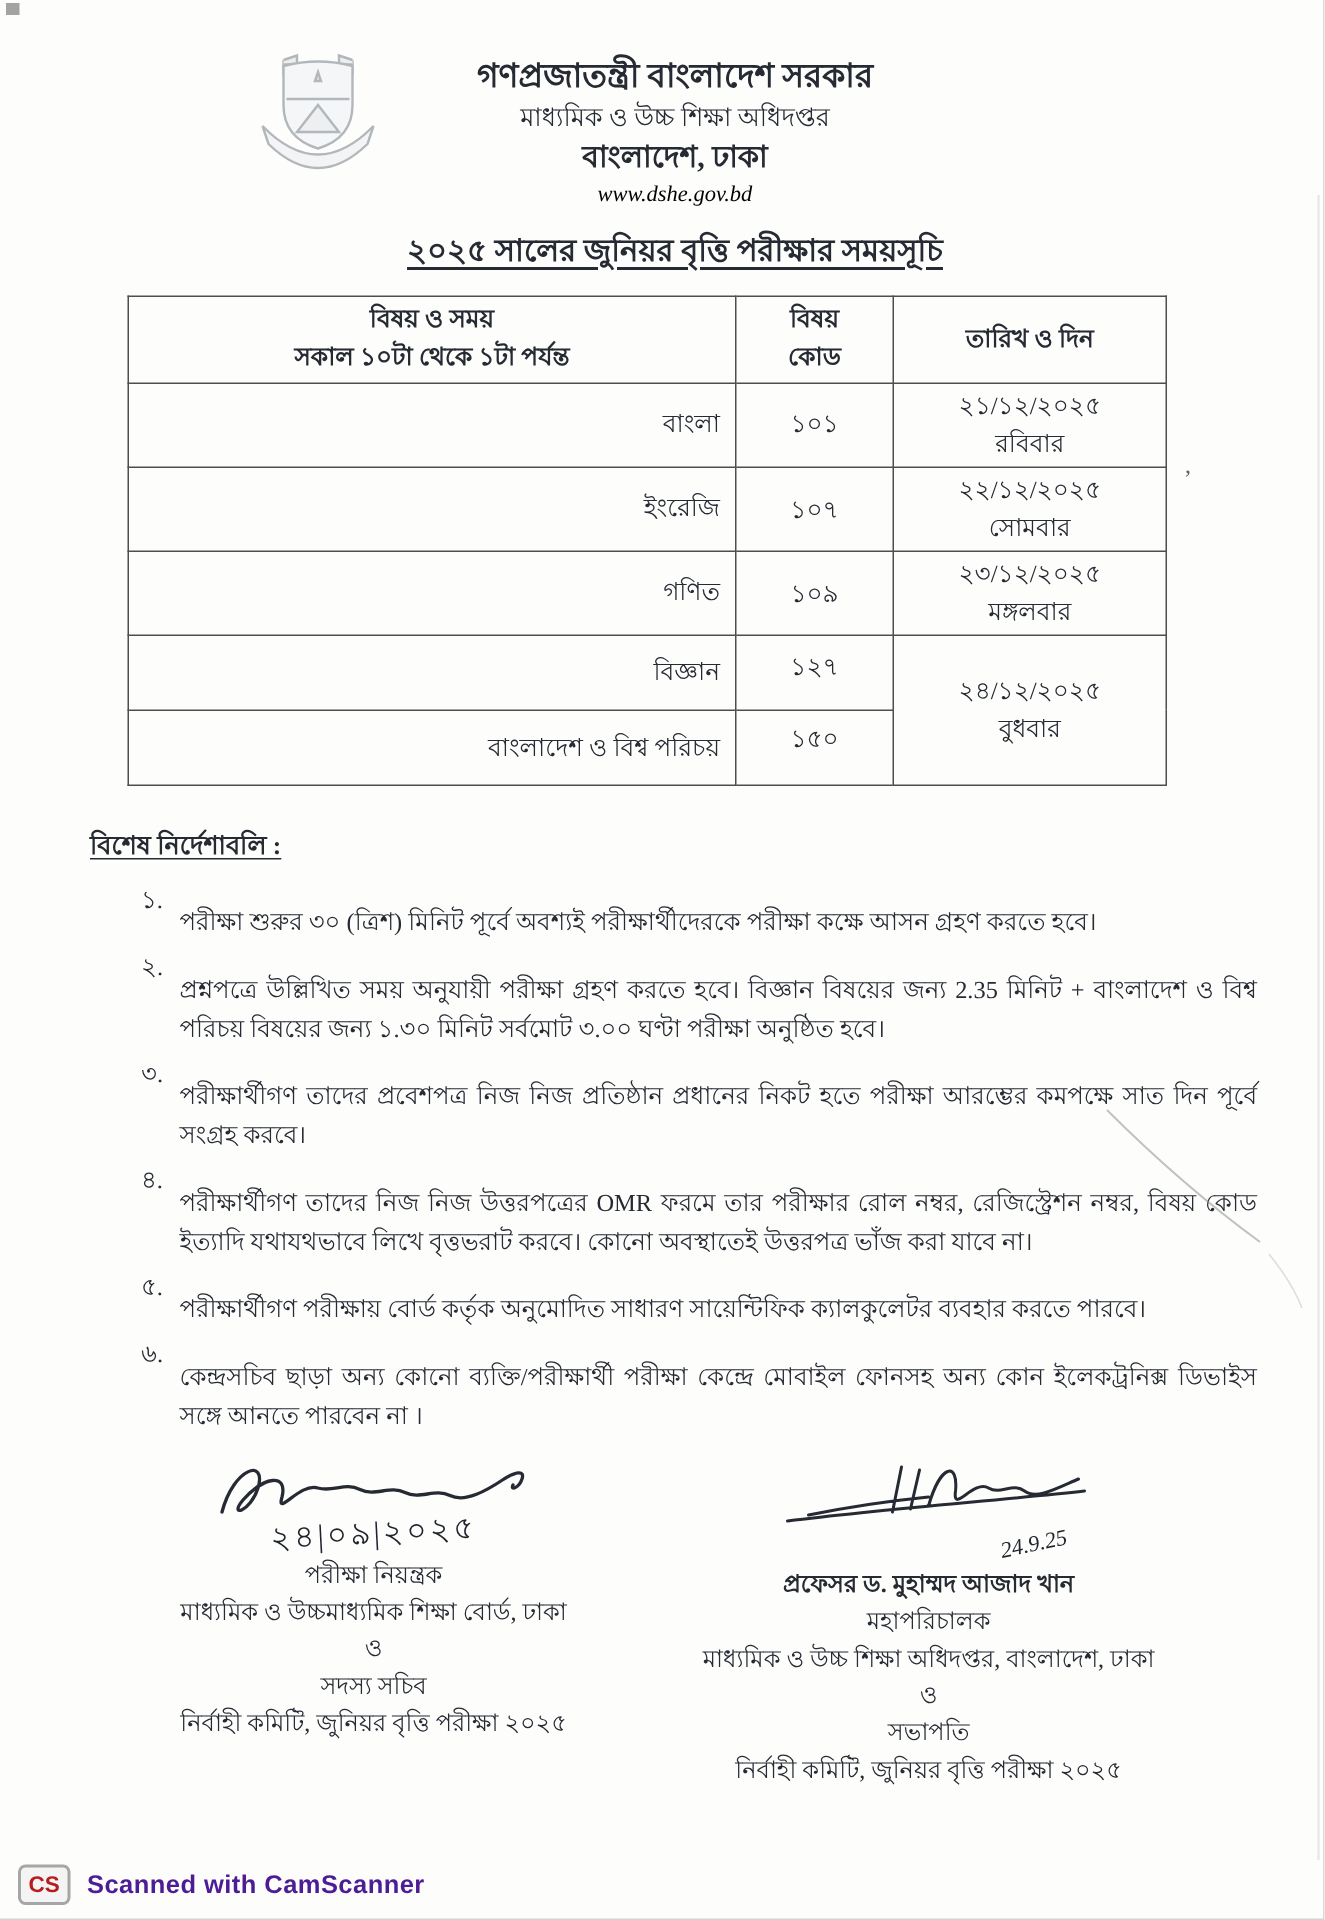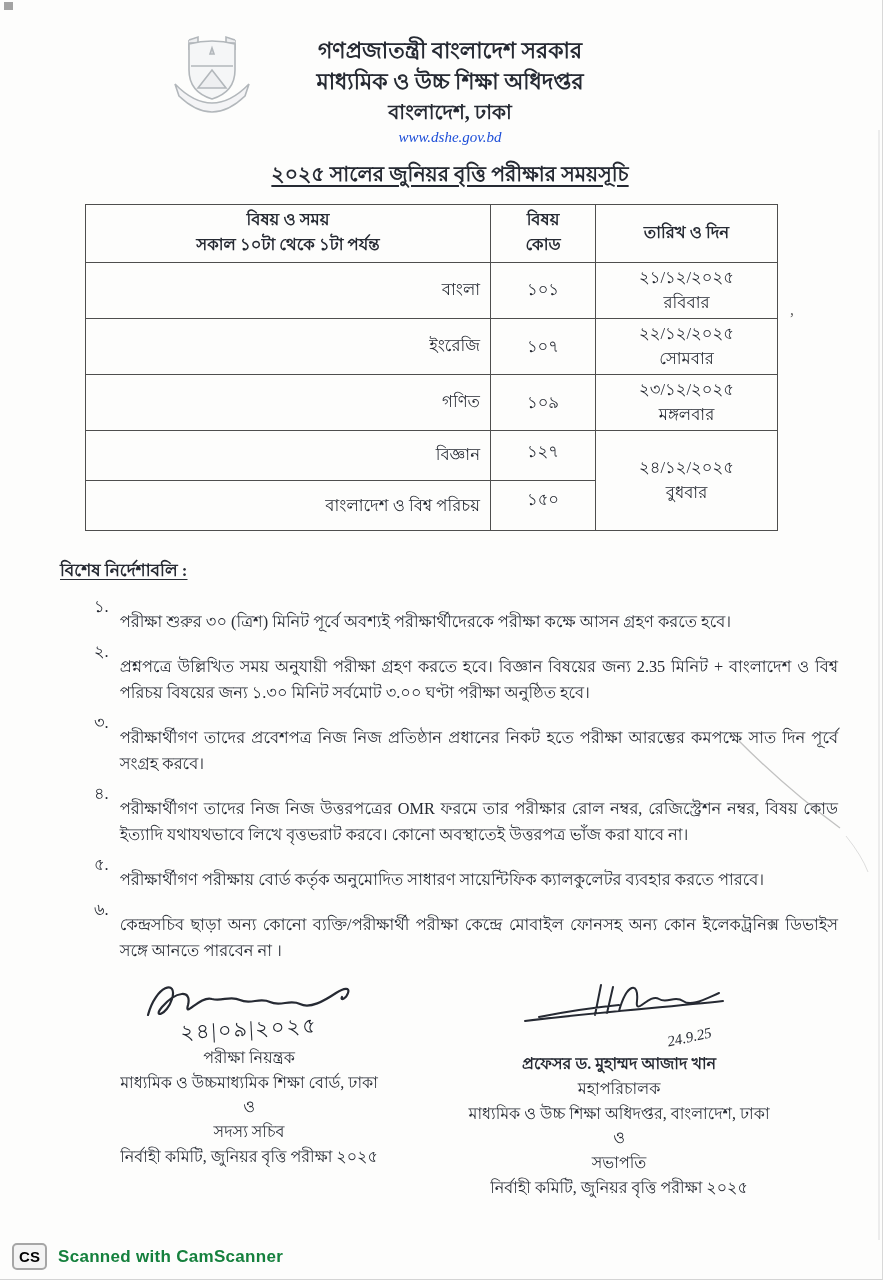--- a/index.html
+++ b/index.html
@@ -10,23 +10,23 @@
     font-family:"Liberation Serif","DejaVu Serif",serif;
     padding:36px 42px 0 60px;
     border-right:1px solid #d8d8d8; border-bottom:1px solid #d4d4d4;
   }
   .artifact-layer { position:absolute; inset:0; pointer-events:none; }
 
   
   .doc-header { position:relative; text-align:center; }
   .emblem { position:absolute; left:98px; top:-2px; width:108px; height:90px; opacity:.75; }
   .gov-line1 { font-size:22px; font-weight:700; line-height:1.4; }
-  .gov-line2 { font-size:22px; font-weight:700; line-height:1.4; }
+  .gov-line2 { font-size:17px; font-weight:400; line-height:1.4; }
   .gov-line3 { font-size:20px; font-weight:700; line-height:1.4; }
-  .website   { font-size:15px; font-style:italic; margin-top:3px; color:#1d4ed8; }
+  .website   { font-size:15px; font-style:italic; margin-top:3px; color:#000000; }
 
   .ref-row { display:flex; justify-content:space-between; font-size:15.5px; margin-top:9px; padding-right:6px; }
 
   .doc-title {
     text-align:center; font-size:20.5px; font-weight:700; margin-top:13px;
     text-decoration:underline; text-underline-offset:4px;
   }
   .intro { margin:15px 0 0 0; width:775px; font-size:16.5px; line-height:1.58; text-align:justify; }
 
   
@@ -52,22 +52,22 @@
   .sig-block.right { width:392px; }
   .sig-scribble { display:block; margin:0 auto; height:50px; }
   .hand-date { font-size:21px; letter-spacing:2px; transform:rotate(-3deg); margin-top:-12px; color:#1f232c; }
   .hand-date-right { display:inline-block; font-size:15px; font-style:italic; transform:rotate(-12deg); margin:-24px 0 0 140px; color:#1f232c; }
   .sig-name { font-weight:600; margin-top:2px; }
 
   
   .camscanner { position:absolute; left:12px; bottom:9px; display:flex; align-items:center; gap:11px;
     font-family:"Liberation Sans","DejaVu Sans",sans-serif; }
   .cs-badge { width:35px; height:27px; border:2.5px solid #a6a6a6; border-radius:5px; background:#f4f4f4;
-    color:#000000; font-weight:700; font-size:15px; display:flex; align-items:center; justify-content:center; }
-  .cs-text { color:#15803d; font-size:17px; font-weight:600; letter-spacing:.3px; }
+    color:#b91c1c; font-weight:700; font-size:15px; display:flex; align-items:center; justify-content:center; }
+  .cs-text { color:#4c1d95; font-size:17px; font-weight:600; letter-spacing:.3px; }
 </style>
 </head>
 <body>
 
 <div class="page">
 
   <svg class="artifact-layer" width="883" height="1280" viewBox="0 0 883 1280">
     <path d="M738 740 Q788 790 840 828" stroke="#8f8f8f" stroke-width="1.3" fill="none" opacity="0.55"></path>
     <path d="M846 836 Q862 856 868 872" stroke="#bdbdbd" stroke-width="1" fill="none" opacity="0.5"></path>
     <line x1="879" y1="130" x2="879" y2="1240" stroke="#d9d9d9" stroke-width="1.5" opacity="0.6"></line>

